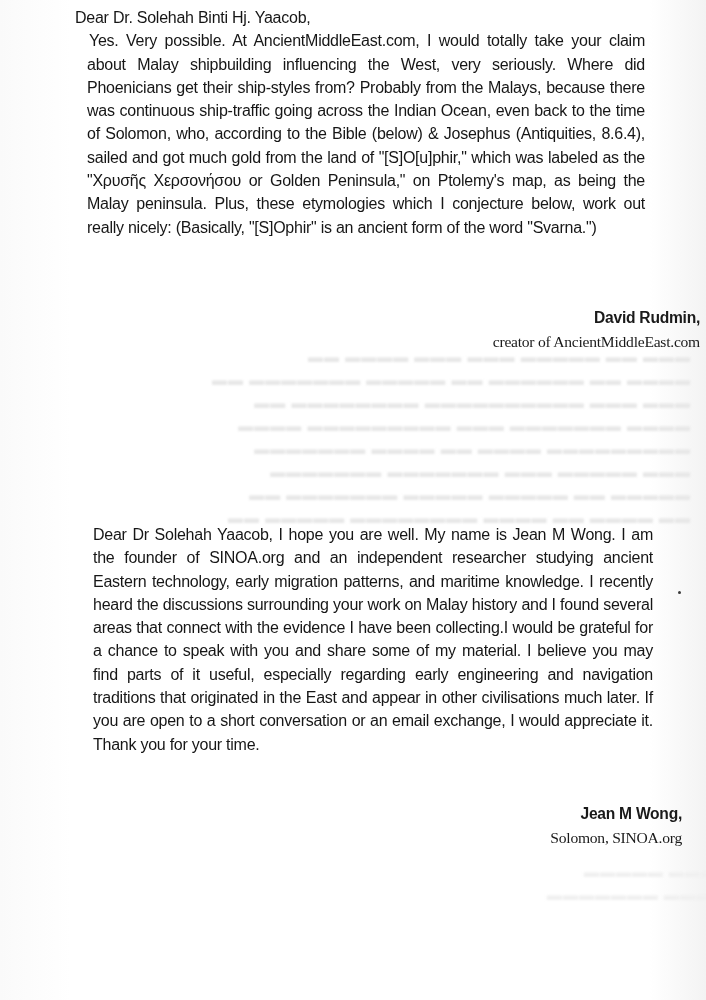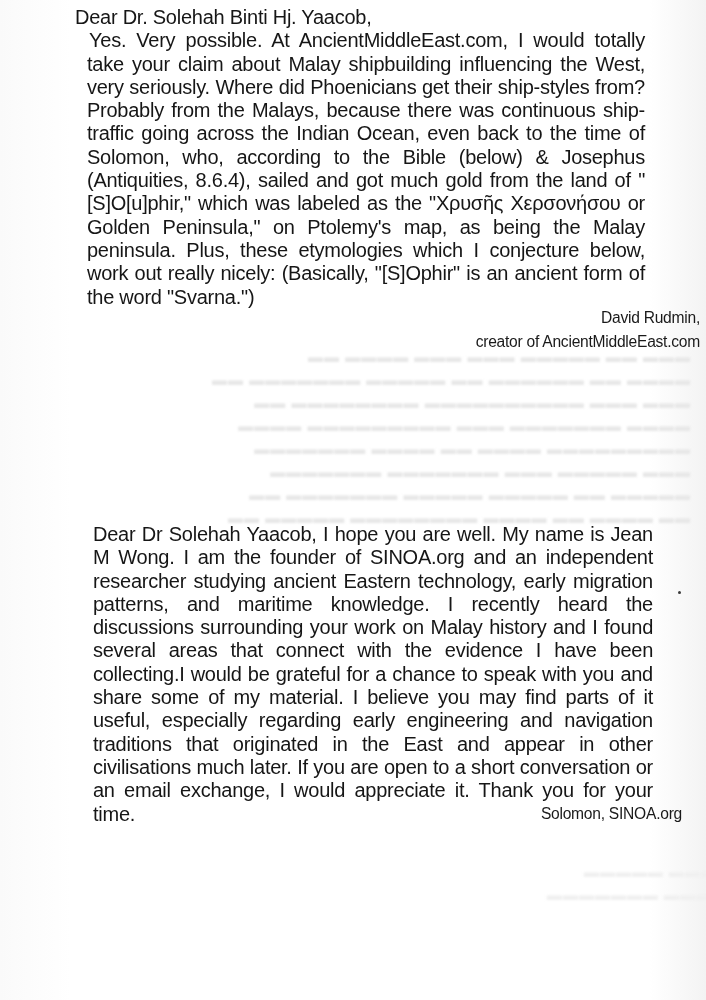--- a/index.html
+++ b/index.html
@@ -17,21 +17,21 @@
       color: #1a1a1a;
     }
     .page {
       position: absolute;
       left: 0; top: 0;
       width: 706px; height: 1000px;
       background: linear-gradient(90deg, #fafafa 0%, #ffffff 10%, #ffffff 92%, #f3f3f3 100%);
     }
     .letter {
       position: absolute;
-      font-size: 20px;
+      font-size: 16px;
       line-height: 23.3px;
       letter-spacing: -0.25px;
       color: #161616;
     }
     .letter p {
       margin: 0;
       text-align: justify;
     }
     .letter-1 {
       left: 75px;
@@ -51,25 +51,26 @@
       font-size: 15.6px;
       line-height: 24px;
       letter-spacing: -0.25px;
     }
     .sig-1 {
       position: absolute;
       right: 6px;
       top: 306px;
     }
     .sig-name {
-      font-weight: normal;
+      font-weight: bold;
       display: block;
     }
     .sig-role {
       display: block;
+      font-family: Liberation Serif, serif;
     }
     .letter-2 {
       left: 93px;
       top: 523px;
       width: 560px;
     }
     .sig-2 {
       position: absolute;
       left: 380px;
       width: 302px;
@@ -131,17 +132,18 @@
   <div class="signature sig-1">
     <span class="sig-name">David Rudmin,</span>
     <span class="sig-role">creator of AncientMiddleEast.com</span>
   </div>
 
   <div class="letter letter-2">
     <p class="body">Dear Dr Solehah Yaacob, I hope you are well. My name is Jean M Wong. I am the founder of SINOA.org and an independent researcher studying ancient Eastern technology, early migration patterns, and maritime knowledge. I recently heard the discussions surrounding your work on Malay history and I found several areas that connect with the evidence I have been collecting.I would be grateful for a chance to speak with you and share some of my material. I believe you may find parts of it useful, especially regarding early engineering and navigation traditions that originated in the East and appear in other civilisations much later. If you are open to a short conversation or an email exchange, I would appreciate it. Thank you for your time.</p>
   </div>
 
   <div class="signature sig-2">
+    <span class="sig-name">Jean M Wong,</span>
     <span class="sig-role">Solomon, SINOA.org</span>
   </div>
 
   <span class="dot" style="left:678px; top:591px;"></span>
 </div>
 
 </body></html>

